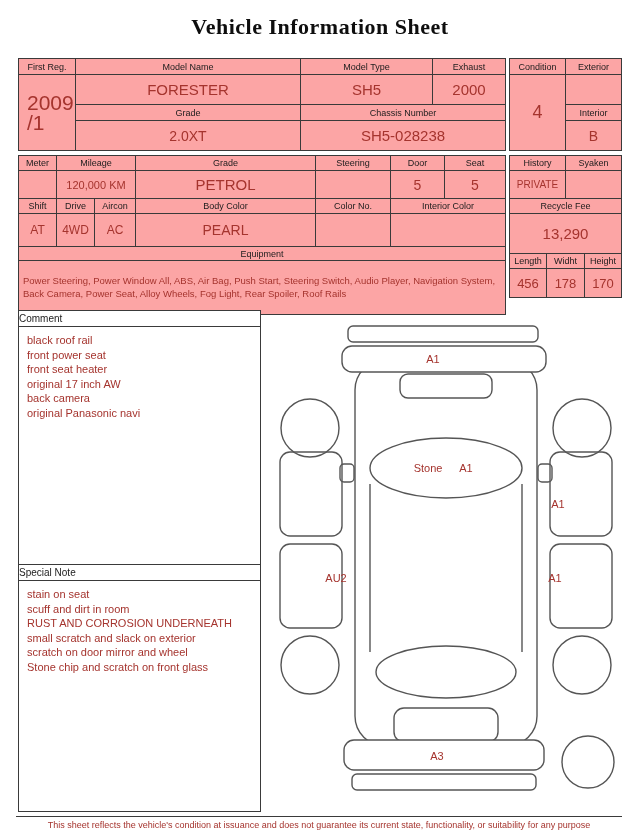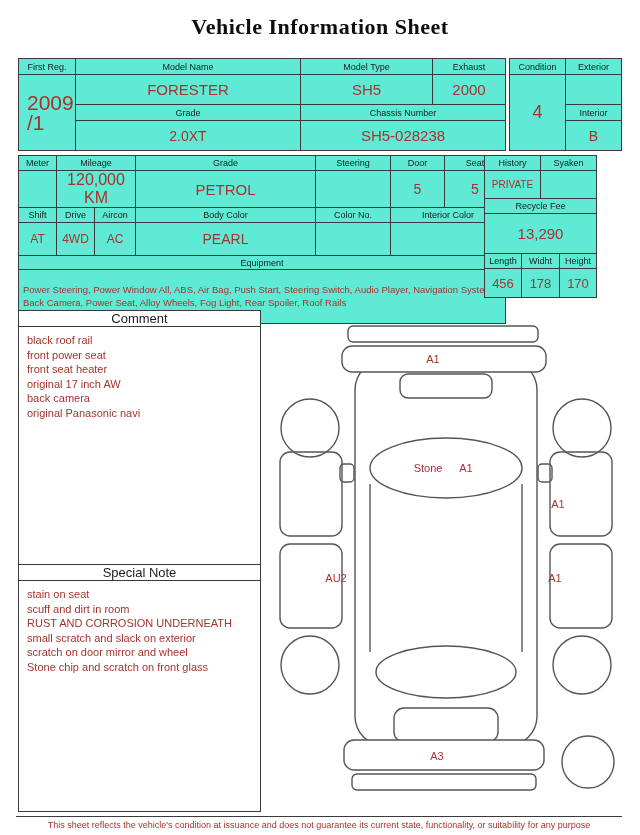--- a/index.html
+++ b/index.html
@@ -1,35 +1,35 @@
 <!DOCTYPE html>
 <html style="--value-red: #A5342E; --border-color: #3a3a3a;"><head>
 <meta charset="utf-8">
 <style>
   *{margin:0;padding:0;box-sizing:border-box}
   html,body{background:#fff}
   body{font-family:"Liberation Sans",sans-serif;-webkit-font-smoothing:antialiased}
   #page{position:relative;width:640px;height:835px;background:#fff;overflow:hidden}
   #title{position:absolute;top:14px;left:0;width:100%;text-align:center;
          font-family:"Liberation Serif",serif;font-size:22px;font-weight:600;color:#0e0e0e;letter-spacing:.5px}
-  table.tbl{border-collapse:collapse;table-layout:fixed;background:#5eead4}
+  table.tbl{border-collapse:collapse;table-layout:fixed;background:#fca5a5}
   .tbl td{border:1px solid var(--border-color,#3a3a3a);padding:0;text-align:center;vertical-align:middle;overflow:hidden}
   td.h{font-size:9px;color:#1c1c1c}
   td.v{color:var(--value-red,#A5342E)}
   .f18{font-size:18px}.f15{font-size:15px}.f14{font-size:14px}
-  .f13{font-size:13px}.f12{font-size:12px}.f11{font-size:16px}.f10{font-size:10px}
+  .f13{font-size:13px}.f12{font-size:12px}.f11{font-size:11px}.f10{font-size:10px}
   tr.h16{height:16px}tr.h30{height:30px}tr.h15{height:15px}tr.h28{height:28px}
   tr.h33{height:33px}tr.h14{height:14px}tr.h40{height:40px}tr.h29{height:29px}
   td.first-reg{text-align:left;padding-left:8px;white-space:pre-line;line-height:20px;font-size:21px}
   td.eq{font-size:9.5px;line-height:12.5px;text-align:left;vertical-align:top;padding:14px 4px;color:var(--value-red,#A5342E)}
   .stack{position:absolute}
   .stack table + table{margin-top:-1px}
   .box{position:absolute;border:1px solid var(--border-color,#3a3a3a);background:#fff}
   .box-hdr{height:16px;line-height:15px;border-bottom:1px solid var(--border-color,#3a3a3a);
-           font-size:13px;text-align:center;color:#1c1c1c}
+           font-size:10px;text-align:left;color:#1c1c1c}
   .box-body{padding:6px 8px;font-size:11px;line-height:14.5px;color:var(--value-red,#A5342E);white-space:pre-line}
   #footer{position:absolute;left:16px;top:816px;width:606px;border-top:1px solid var(--border-color,#3a3a3a);
           padding-top:3px;text-align:center;font-size:9px;color:var(--value-red,#A5342E)}
   svg text{font-family:"Liberation Sans",sans-serif;font-size:11px;fill:var(--value-red,#A5342E)}
 </style>
 </head>
 <body>
 
 <div id="page">
 
@@ -155,21 +155,21 @@
       <tr class="h14">
         <td class="h">Equipment</td>
       </tr>
       <tr class="h40">
         <td class="eq">Power Steering, Power Window All, ABS, Air Bag, Push Start, Steering Switch, Audio Player, Navigation System, Back Camera, Power Seat, Alloy Wheels, Fog Light, Rear Spoiler, Roof Rails</td>
       </tr>
       </tbody>
     </table>
   </div>
 
-  <div class="stack" style="left:484px;top:155px;width:112px">
+  <div class="stack" style="left:509px;top:155px;width:112px">
     <table class="tbl" style="width:112px">
       <colgroup>
           <col style="width:56px">
           <col style="width:56px">
         </colgroup>
       <tbody>
       <tr class="h15">
         <td class="h">History</td>
         <td class="h">Syaken</td>
       </tr>

